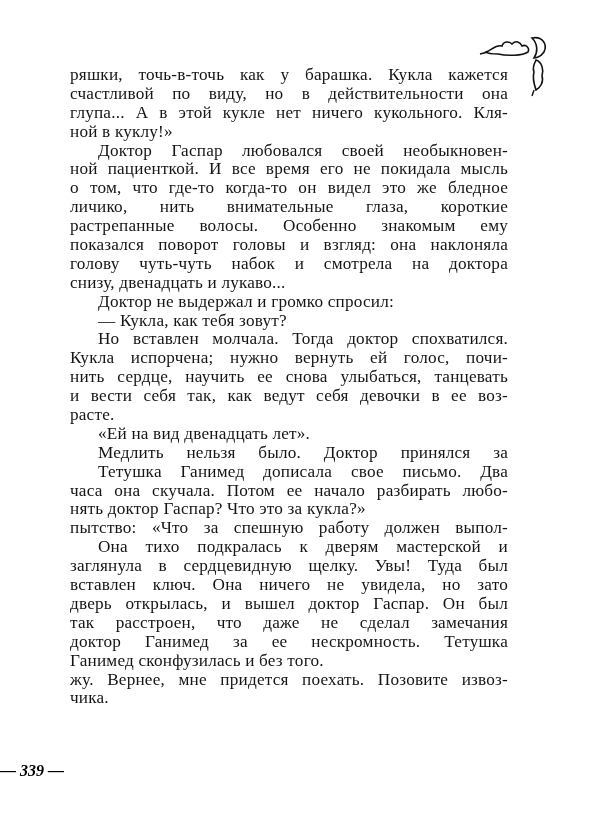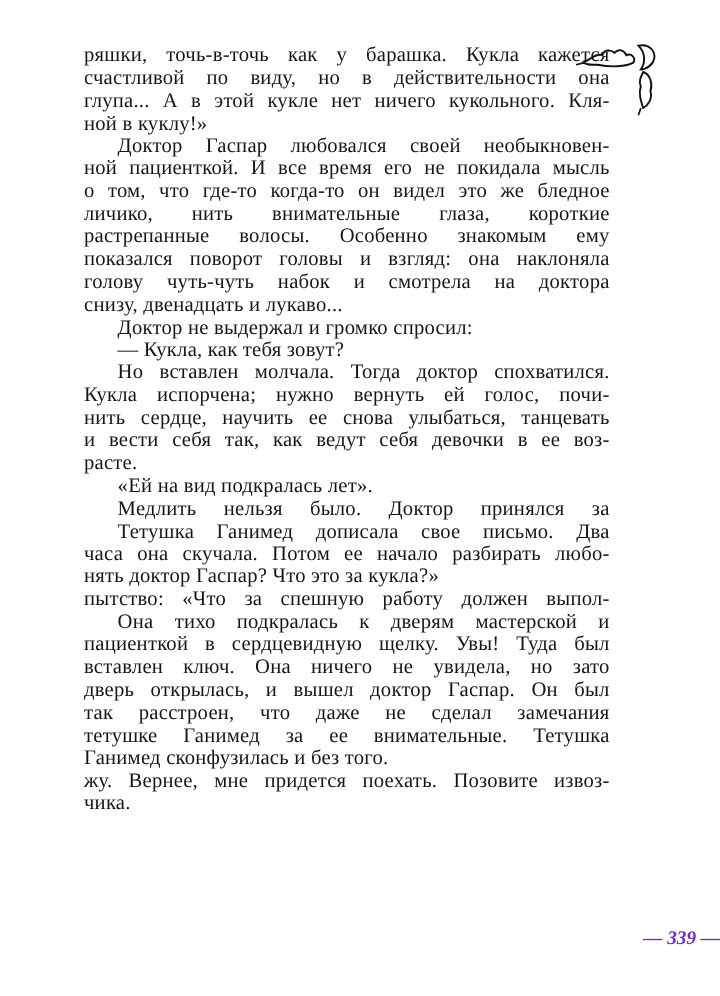--- a/index.html
+++ b/index.html
@@ -1,30 +1,30 @@
 <!DOCTYPE html>
 <html><head>
   <meta charset="utf-8">
   <style>
     html, body { margin: 0; padding: 0; background: #ffffff; }
     body { width: 600px; height: 830px; position: relative; overflow: hidden; }
     .page { position: absolute; left: 0; top: 0; width: 600px; height: 830px; background: #fff; }
     .text {
-      position: absolute; left: 70px; top: 37px; width: 438px;
+      position: absolute; left: 70px; top: 66px; width: 438px;
       font-family: "Liberation Serif", "DejaVu Serif", serif;
       font-size: 17.2px; line-height: 18.9px; color: #151515;
       letter-spacing: 0.2px;
     }
     .line { display: block; white-space: nowrap; text-align: justify; text-align-last: justify; height: 18.9px; }
     .line.last { text-align-last: left; }
     .line.indent { padding-left: 28px; }
     .pagenum {
-      position: absolute; left: 0; width: 600px; top: 762px; text-align: right;
+      position: absolute; left: 0; width: 600px; top: 762px; text-align: left;
       font-family: "Liberation Serif", "DejaVu Serif", serif; font-style: italic; font-weight: bold;
-      font-size: 16px; color: #6d28d9; margin-top: 12px;
+      font-size: 16px; color: #000000;
     }
     .ornament { position: absolute; left: 478px; top: 30px; width: 90px; height: 70px; }
   </style>
 </head>
 <body>
 
 <div class="page">
   <svg class="ornament" viewBox="0 0 90 70">
     <path d="M8 22 C14 20 18 14 24 16 C26 10 32 12 34 14 C38 10 42 12 44 16 C48 14 52 18 50 22 C44 26 30 26 20 24 C14 24 10 24 8 22 Z" fill="none" stroke="#111" stroke-width="1.6"></path>
     <path d="M2 24 L10 22" stroke="#111" stroke-width="1.4"></path>
@@ -46,31 +46,31 @@
       <span class="line">показался поворот головы и взгляд: она наклоняла</span>
       <span class="line">голову чуть-чуть набок и смотрела на доктора</span>
       <span class="line last">снизу, двенадцать и лукаво...</span>
       <span class="line indent last">Доктор не выдержал и громко спросил:</span>
       <span class="line indent last">— Кукла, как тебя зовут?</span>
       <span class="line indent">Но вставлен молчала. Тогда доктор спохватился.</span>
       <span class="line">Кукла испорчена; нужно вернуть ей голос, почи-</span>
       <span class="line">нить сердце, научить ее снова улыбаться, танцевать</span>
       <span class="line">и вести себя так, как ведут себя девочки в ее воз-</span>
       <span class="line last">расте.</span>
-      <span class="line indent last">«Ей на вид подкралась лет».</span>
+      <span class="line indent last">«Ей на вид двенадцать лет».</span>
       <span class="line indent">Медлить нельзя было. Доктор принялся за</span>
       <span class="line indent">Тетушка Ганимед дописала свое письмо. Два</span>
       <span class="line">часа она скучала. Потом ее начало разбирать любо-</span>
       <span class="line last">нять доктор Гаспар? Что это за кукла?»</span>
       <span class="line">пытство: «Что за спешную работу должен выпол-</span>
       <span class="line indent">Она тихо подкралась к дверям мастерской и</span>
-      <span class="line">пациенткой в сердцевидную щелку. Увы! Туда был</span>
+      <span class="line">заглянула в сердцевидную щелку. Увы! Туда был</span>
       <span class="line">вставлен ключ. Она ничего не увидела, но зато</span>
       <span class="line">дверь открылась, и вышел доктор Гаспар. Он был</span>
       <span class="line">так расстроен, что даже не сделал замечания</span>
-      <span class="line">тетушке Ганимед за ее внимательные. Тетушка</span>
+      <span class="line">доктор Ганимед за ее нескромность. Тетушка</span>
       <span class="line last">Ганимед сконфузилась и без того.</span>
       <span class="line">жу. Вернее, мне придется поехать. Позовите извоз-</span>
       <span class="line last">чика.</span>
     </div>
 
   <div class="pagenum">— 339 —</div>
 </div>
 
 </body></html>

